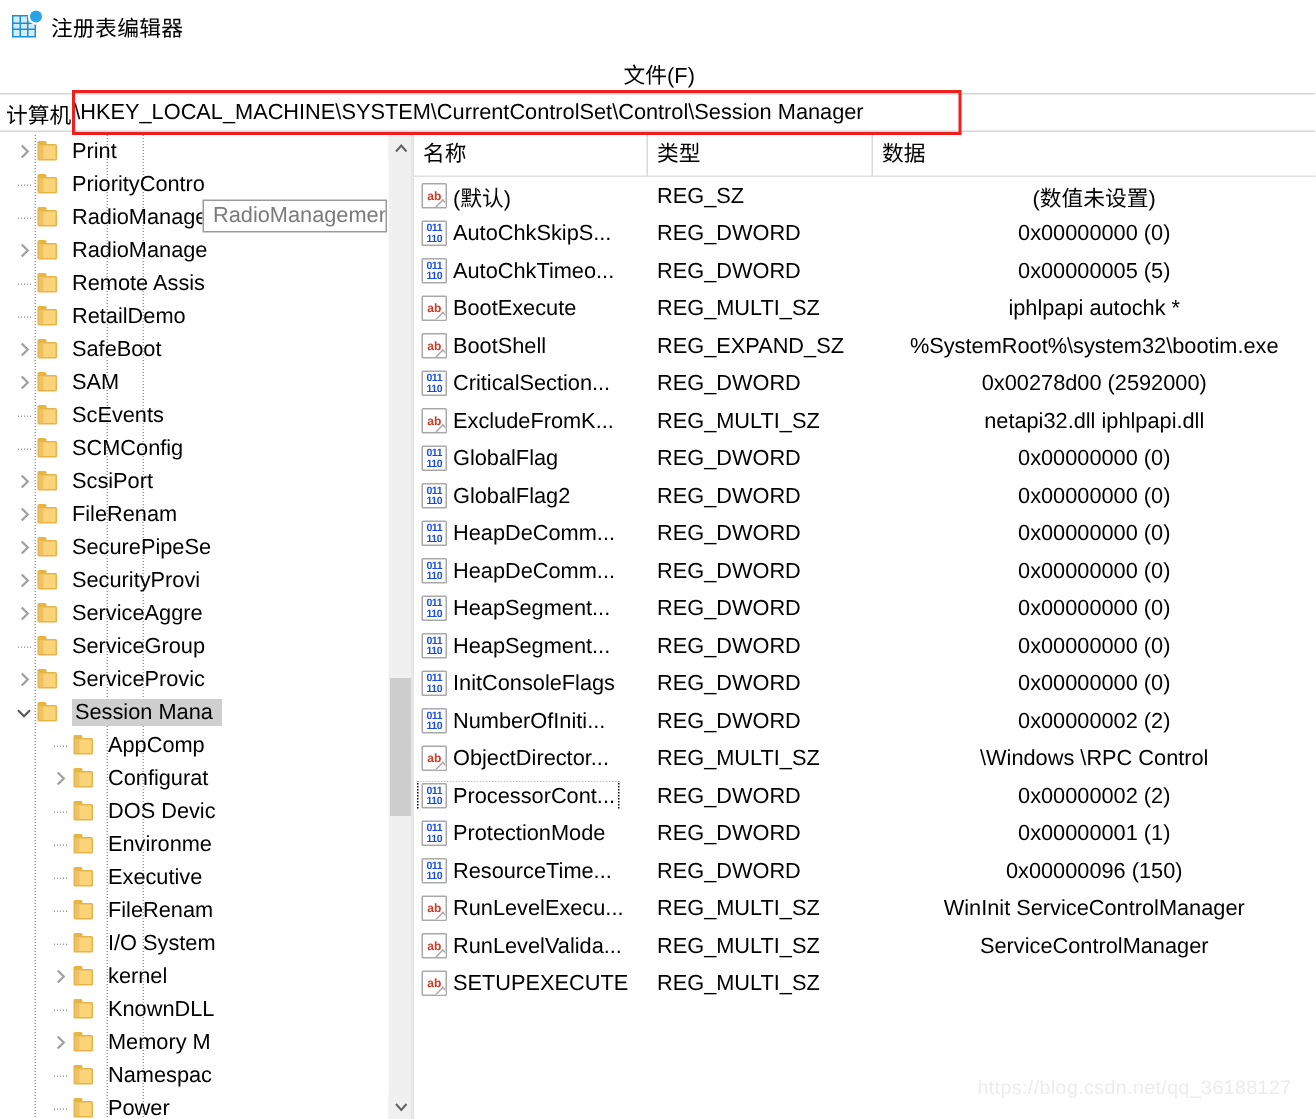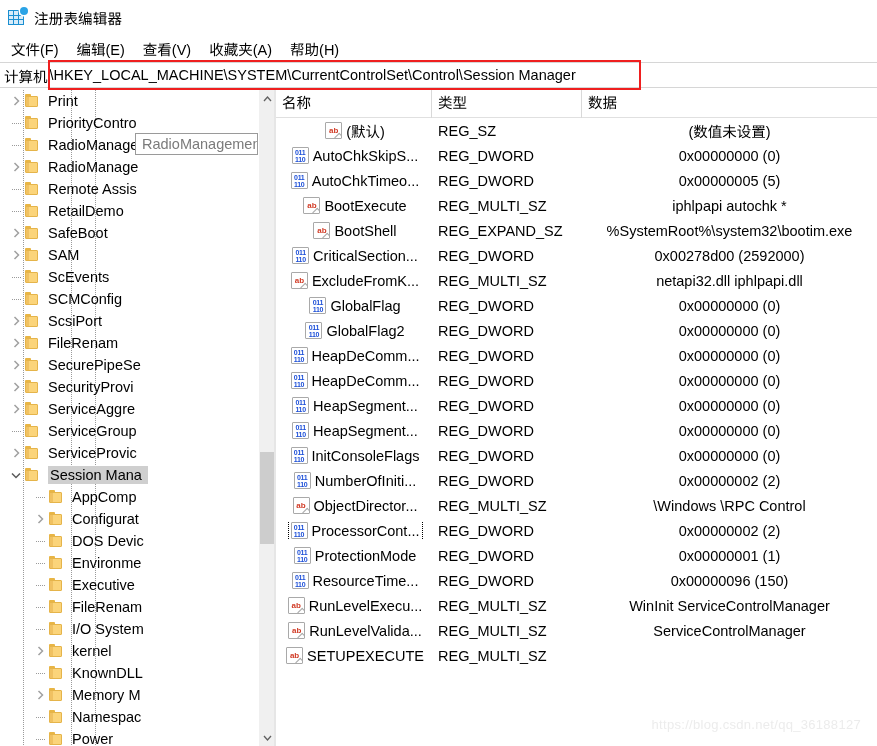--- a/index.html
+++ b/index.html
@@ -63,20 +63,21 @@
   }
 
   
   #menubar {
     position: absolute;
     left: 0; top: 36px;
     width: 877px; height: 24px;
     display: flex;
     align-items: center;
     background: #ffffff;
+    flex-direction: column;
   }
   .menu-item {
     font-size: 14.5px;
     color: #000;
     padding: 2px 9px;
     cursor: default;
     white-space: nowrap;
   }
   .menu-item:first-child { margin-left: 2px; }
 
@@ -301,21 +302,20 @@
     box-sizing: border-box;
     overflow: hidden;
     text-overflow: clip;
     white-space: nowrap;
   }
   .cell-name {
     width: 155px;
     display: flex;
     align-items: center;
     padding-left: 3px;
-    justify-content: center;
   }
   .cell-name .namebox {
     display: inline-flex;
     align-items: center;
     padding: 1px 2px;
   }
   .list-row.focused .namebox {
     outline: 1px dotted #000;
     outline-offset: 0px;
   }

